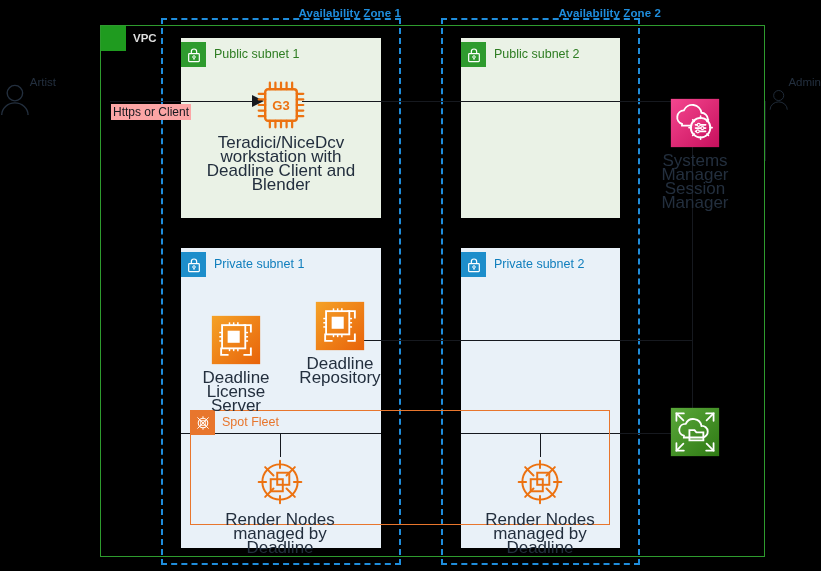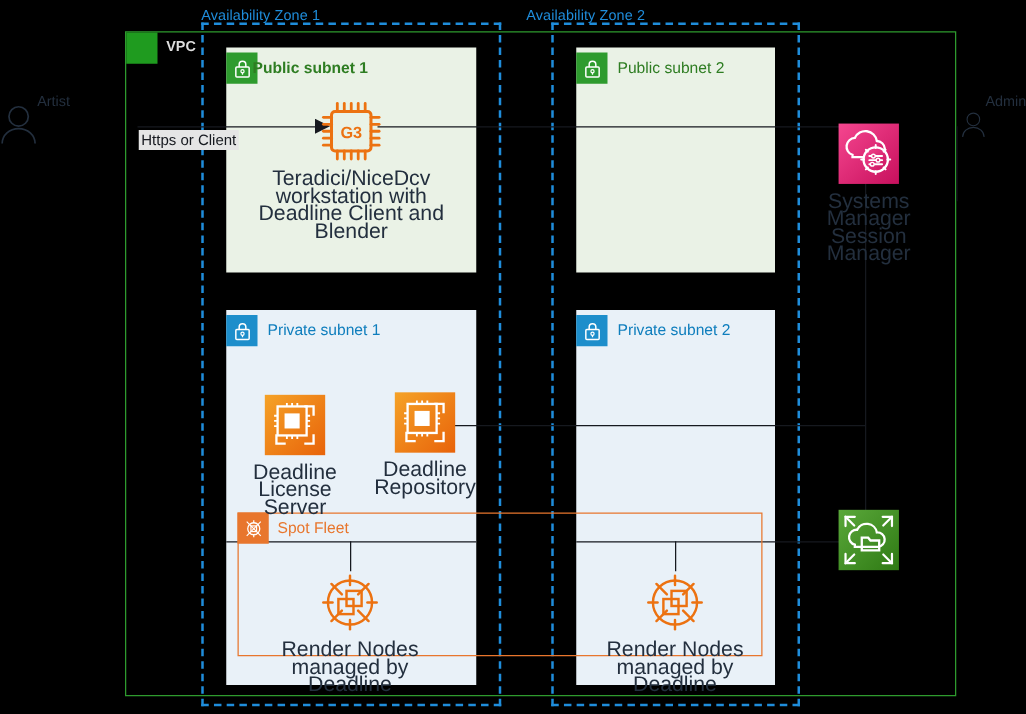--- a/index.html
+++ b/index.html
@@ -8,21 +8,21 @@
     font-family:"Liberation Sans","DejaVu Sans",sans-serif;
     background:#000;color:#232f3e;
   }
   .abs{position:absolute;}
   
   .az{
     position:absolute;border:2px dashed #1f8ddb;border-top:none;border-bottom:2px dashed #1f8ddb;
     box-sizing:border-box;background:transparent;
   }
   .az-title{
-    position:absolute;text-align:left;color:#1f8ddb;font-size:11.5px;font-weight:normal;
+    position:absolute;text-align:right;color:#1f8ddb;font-size:11.5px;font-weight:bold;
     letter-spacing:.1px;
   }
   .az-topline{position:absolute;border-top:2px dashed #1f8ddb;}
   
   .vpc{
     position:absolute;border:1.6px solid #2e9b2e;box-sizing:border-box;background:transparent;
   }
   .vpc-badge{position:absolute;background:#1f9b1f;}
   .vpc-label{position:absolute;color:#dedede;font-size:11.5px;font-weight:bold;}
   
@@ -42,21 +42,21 @@
       display:flex;align-items:center;justify-content:center;}
   .spot-label{position:absolute;color:#e8762d;font-size:12.5px;white-space:nowrap;}
   
   .node{position:absolute;display:flex;flex-direction:column;align-items:center;}
   .node-caption{margin-top:5px;font-size:17px;line-height:14px;text-align:center;
       color:#232f3e;white-space:pre-line;}
   .icon-box{width:52px;height:52px;display:block;}
   
   .hline{position:absolute;border-top:1.3px solid #16191f;}
   .vline{position:absolute;border-left:1.3px solid #16191f;}
-  .edge-label{position:absolute;background:#e5e5e5;color:#16191f;font-size:12px;
+  .edge-label{position:absolute;background:#fca5a5;color:#16191f;font-size:12px;
       padding:1px 2px;white-space:nowrap;}
   
   .actor{position:absolute;display:flex;flex-direction:row;align-items:flex-start;}
   .actor-name{margin-top:4px;font-size:11.5px;color:#232f3e;}
 </style>
 </head>
 <body>
 
 <div class="az" style="left:161px;top:18px;width:240px;height:547px;"></div>
 <div class="az-topline" style="left:161px;top:18px;width:240px;"></div>
@@ -72,21 +72,21 @@
 
 <div class="subnet public" style="left:181px;top:38px;width:200px;height:180px;"></div>
 <div class="subnet-badge green" style="left:181px;top:42px;">
   <svg width="16" height="16" viewBox="0 0 24 24">
     <rect x="4" y="10" width="16" height="12" rx="1.2" fill="none" stroke="#ffffff" stroke-width="1.8"></rect>
     <path d="M8 10 V7 a4 4 0 0 1 8 0 V10" fill="none" stroke="#ffffff" stroke-width="1.8"></path>
     <circle cx="12" cy="15" r="1.9" fill="none" stroke="#ffffff" stroke-width="1.5"></circle>
     <line x1="12" y1="16.6" x2="12" y2="19.2" stroke="#ffffff" stroke-width="1.5"></line>
   </svg>
 </div>
-<div class="subnet-label green" style="left:202px;top:47px;font-weight:bold;">Public subnet 1</div>
+<div class="subnet-label green" style="left:214px;top:47px;">Public subnet 1</div>
 
 <div class="subnet public" style="left:461px;top:38px;width:159px;height:180px;"></div>
 <div class="subnet-badge green" style="left:461px;top:42px;">
   <svg width="16" height="16" viewBox="0 0 24 24">
     <rect x="4" y="10" width="16" height="12" rx="1.2" fill="none" stroke="#ffffff" stroke-width="1.8"></rect>
     <path d="M8 10 V7 a4 4 0 0 1 8 0 V10" fill="none" stroke="#ffffff" stroke-width="1.8"></path>
     <circle cx="12" cy="15" r="1.9" fill="none" stroke="#ffffff" stroke-width="1.5"></circle>
     <line x1="12" y1="16.6" x2="12" y2="19.2" stroke="#ffffff" stroke-width="1.5"></line>
   </svg>
 </div>
@@ -205,21 +205,21 @@
       <line x1="10" y1="29" x2="13" y2="29"></line>
       <line x1="38" y1="20" x2="41" y2="20"></line>
         <line x1="38" y1="24.5" x2="41" y2="24.5"></line>
       <line x1="38" y1="29" x2="41" y2="29"></line>
     </g>
   </svg>
   <div class="node-caption">Deadline License
 Server</div>
 </div>
 
-<div class="node" style="left:292px;top:312px;width:96px;">
+<div class="node" style="left:292px;top:300px;width:96px;">
   <svg class="icon-box" viewBox="0 0 56 56">
     <defs>
       <linearGradient id="ec2g2" x1="0" y1="0" x2="1" y2="1">
         <stop offset="0%" stop-color="#f5a227"></stop>
           <stop offset="100%" stop-color="#e8630a"></stop>
       </linearGradient>
     </defs>
     <rect x="2" y="2" width="52" height="52" fill="url(#ec2g2)"></rect>
     <path d="M36 12 h8 v8 M44 36 v8 h-8 M20 44 h-8 v-8" fill="none" stroke="#fff" stroke-width="2"></path>
     <rect x="13" y="12" width="25" height="25" fill="none" stroke="#fff" stroke-width="2"></rect>

